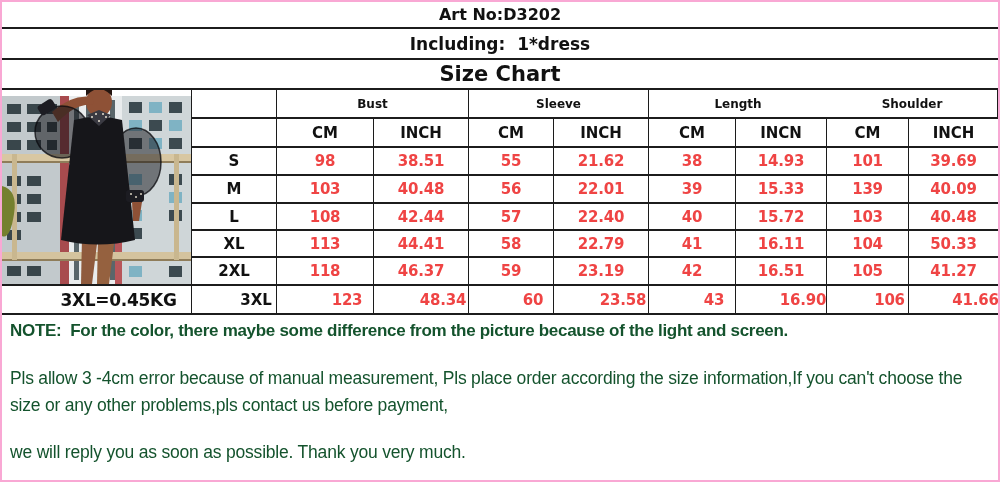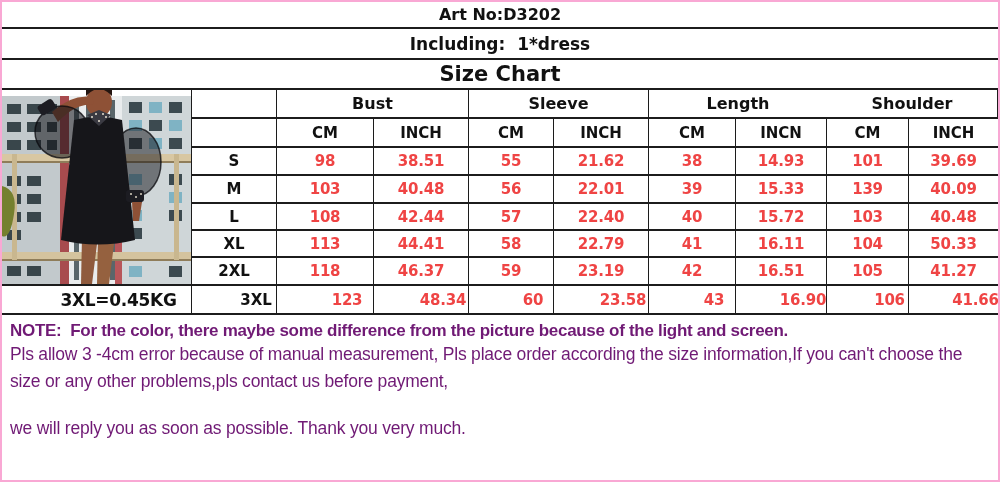--- a/index.html
+++ b/index.html
@@ -21,34 +21,34 @@
     grid-template-rows:29px 29px 28px 28px 27px 27px 28px 27px;
     border-bottom:2px solid #1c1c1c;
   }
   .td{
     box-sizing:border-box;border-right:1px solid #1c1c1c;border-bottom:2px solid #1c1c1c;
     display:flex;align-items:center;justify-content:center;
     font-size:15px;background:#fff;
   }
   .td.lastcol{border-right:none;}
   .td.lastrow{border-bottom:none;margin-left:44px;}
-  .td.group{font-weight:bold;font-size:16px;grid-column:span 2;}
+  .td.group{font-weight:bold;font-size:12px;grid-column:span 2;}
   .td.unit{font-weight:bold;font-size:15px;}
   .td.size{font-weight:bold;font-size:15px;}
   .td.num{font-weight:600;color:#ef4444;letter-spacing:-0.2px;}
   .td.photo{grid-row:span 7;padding:0;align-items:flex-start;justify-content:flex-start;background:#fff;}
   .td.weight{font-weight:bold;font-size:17px;letter-spacing:-0.3px;}
   .photo svg{display:block;}
   
   .notes{
     flex:1;box-sizing:border-box;padding:6px 10px 0 8px;
-    font-family:"Liberation Sans",sans-serif;color:#701a75;
+    font-family:"Liberation Sans",sans-serif;color:#14532d;
   }
   .note-line{font-size:17px;font-weight:bold;letter-spacing:-0.3px;white-space:pre-wrap;}
-  .note-para{font-size:17.5px;font-weight:normal;letter-spacing:-0.2px;line-height:1.55;}
+  .note-para{font-size:17.5px;font-weight:normal;letter-spacing:-0.2px;line-height:1.55;margin-top:24px;}
   .note-para.last{margin-top:20px;}
 </style>
 </head>
 <body>
 
 <div class="sheet">
 
   <div class="hrow art">Art No:D3202</div>
   <div class="hrow inc">Including:  1*dress</div>
   <div class="hrow title">Size Chart</div>

